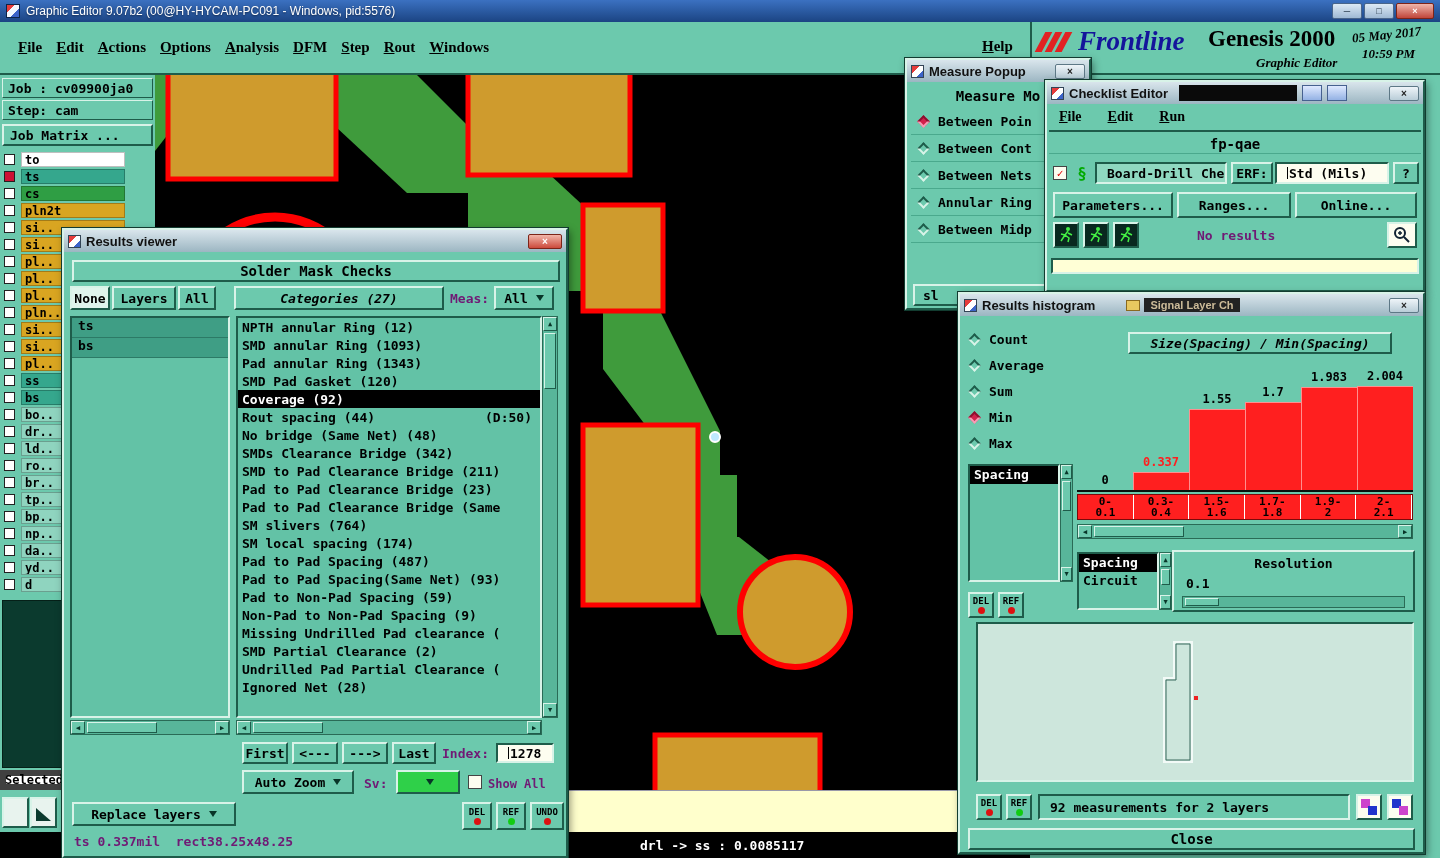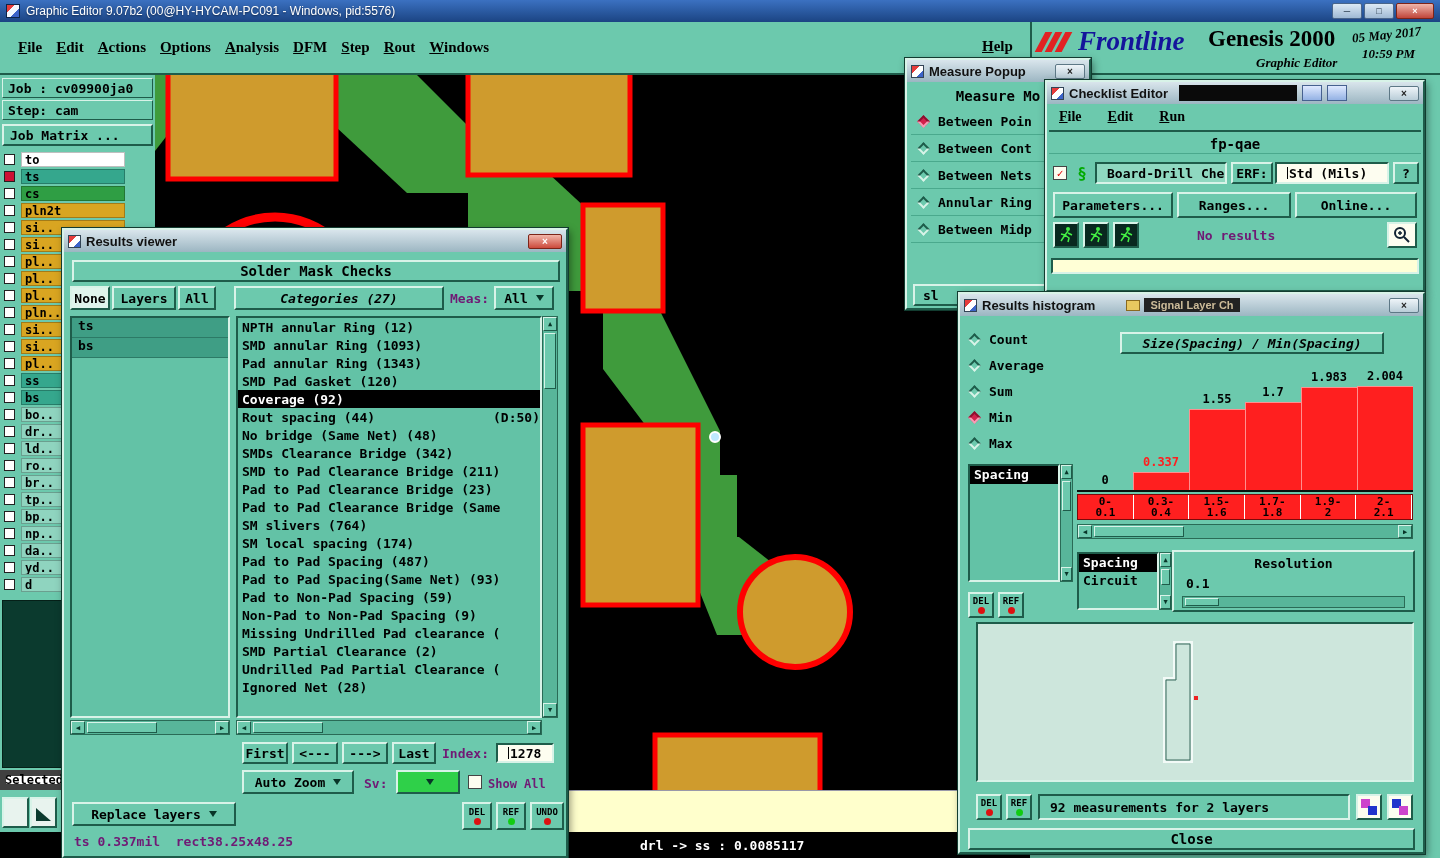--- a/index.html
+++ b/index.html
@@ -91,21 +91,21 @@
 .sbh .thumb{position:absolute;top:1px;bottom:1px;left:2px;width:70px;background:var(--teal-bg);border:1px solid;border-color:var(--teal-light) var(--teal-dark) var(--teal-dark) var(--teal-light)}
 .diamond{width:9px;height:9px;transform:rotate(45deg);background:var(--teal-bg);border:2px solid;border-color:var(--teal-dark) var(--teal-light) var(--teal-light) var(--teal-dark);flex:none}
 .diamond.sel{background:#d2204c;border-color:#8c1030 #f4a0b8 #f4a0b8 #8c1030}
 
 
 .rv{left:62px;top:228px;width:506px;height:630px;z-index:10}
 .rv-header{position:absolute;left:8px;top:30px;width:488px;height:22px;display:flex;align-items:center;justify-content:center;font:bold 14px "DejaVu Sans Mono",monospace}
 .rv-layer-item{height:20px;line-height:18px;background:#3f9e85;border-bottom:1px solid #2c7a66;font:bold 13px "DejaVu Sans Mono",monospace;padding-left:6px;color:#000}
 .cat-item{height:18px;display:flex;align-items:center;font:bold 13px "DejaVu Sans Mono",monospace;color:#000;padding-left:4px;white-space:pre}
 .cat-item.sel{background:#000;color:#fff}
-.cat-extra{margin-left:auto;}
+.cat-extra{margin-left:auto;padding-right:8px}
 .rv-bottomstrip{position:absolute;left:0;right:0;bottom:0;height:10px;background:#000;overflow:hidden;color:#fff;font:bold 12px "DejaVu Sans Mono",monospace;padding-left:8px;line-height:13px}
 
 
 .mp{left:905px;top:58px;width:186px;height:252px;z-index:5}
 .mp-header{position:absolute;left:4px;top:28px;right:4px;height:18px;display:flex;justify-content:center;font:bold 14px "DejaVu Sans Mono",monospace}
 .mp-items{position:absolute;left:4px;top:48px;right:4px}
 .mp-item{height:27px;display:flex;align-items:center;gap:10px;padding-left:8px;border-bottom:1px solid #4aa98d}
 .mp-label{font:bold 13px "DejaVu Sans Mono",monospace}
 .mp-bottom{left:6px;top:224px;width:170px;height:22px;justify-content:flex-start;padding-left:8px}
 
@@ -124,21 +124,21 @@
 
 .rh{left:958px;top:292px;width:467px;height:562px;z-index:8}
 .rh-artifact{display:flex;align-items:center;gap:4px;margin-left:26px}
 .folder-icon{width:14px;height:11px;background:#e8c860;border:1px solid #8a6a20}
 .artifact-text{font:bold 11px "Liberation Sans",sans-serif;background:#222;color:#ccbb99;padding:1px 6px;line-height:12px}
 .rh-stats{position:absolute;left:10px;top:32px}
 .stat-row{height:26px;display:flex;align-items:center;gap:10px}
 .stat-label{font:bold 13px "DejaVu Sans Mono",monospace}
 .list-item{height:18px;font:bold 13px "DejaVu Sans Mono",monospace;padding-left:4px;color:#000;line-height:18px}
 .list-item.sel{background:#000;color:#fff}
-.chart-title{position:absolute;left:160px;top:38px;width:264px;height:22px;display:flex;align-items:center;justify-content:center;font:italic bold 13px "DejaVu Sans Mono",monospace}
+.chart-title{position:absolute;left:168px;top:38px;width:264px;height:22px;display:flex;align-items:center;justify-content:center;font:italic bold 13px "DejaVu Sans Mono",monospace}
 .bars{position:absolute;left:117px;top:28px;width:336px;height:170px;border-bottom:2px solid #08130f}
 .hbar{position:absolute;bottom:0;width:56px;background:var(--bar-red);border-left:1px solid rgba(255,255,255,.5);border-top:1px solid #ff8f8f}
 .hbar-label{position:absolute;width:56px;text-align:center;font:bold 12px "DejaVu Sans Mono",monospace;color:#000}
 .hbar-label.hl{color:var(--bar-red)}
 .axis-strip{position:absolute;left:117px;top:200px;width:336px;height:26px;background:var(--bar-red);display:flex;border:1px solid #7a0a0a}
 .axis-cell{flex:1;border-right:1px solid #fff;font:bold 11px "DejaVu Sans Mono",monospace;color:#000;display:flex;flex-direction:column;align-items:center;justify-content:center;line-height:11px}
 .res-panel{position:absolute;left:212px;top:256px;width:243px;height:62px}
 .res-title{position:absolute;top:4px;width:100%;text-align:center;font:bold 13px "DejaVu Sans Mono",monospace}
 .res-value{position:absolute;left:12px;top:24px;font:bold 13px "DejaVu Sans Mono",monospace}
 .slider{position:absolute;left:8px;top:44px;right:8px;height:12px;background:#58b69a;border:1px solid #2a6b56}

